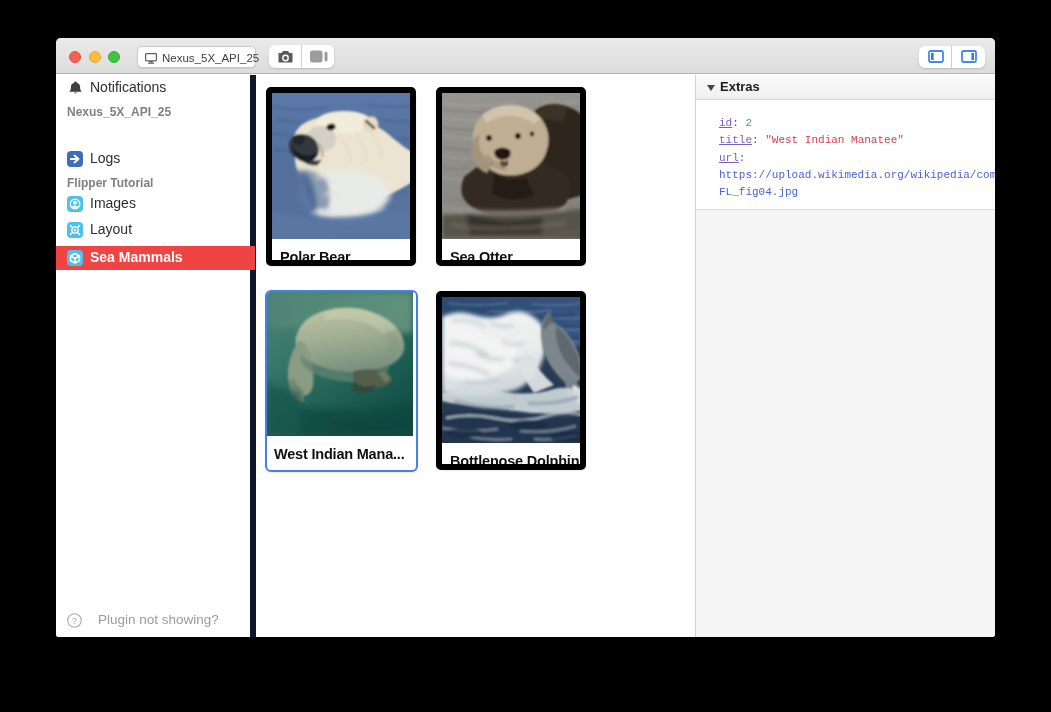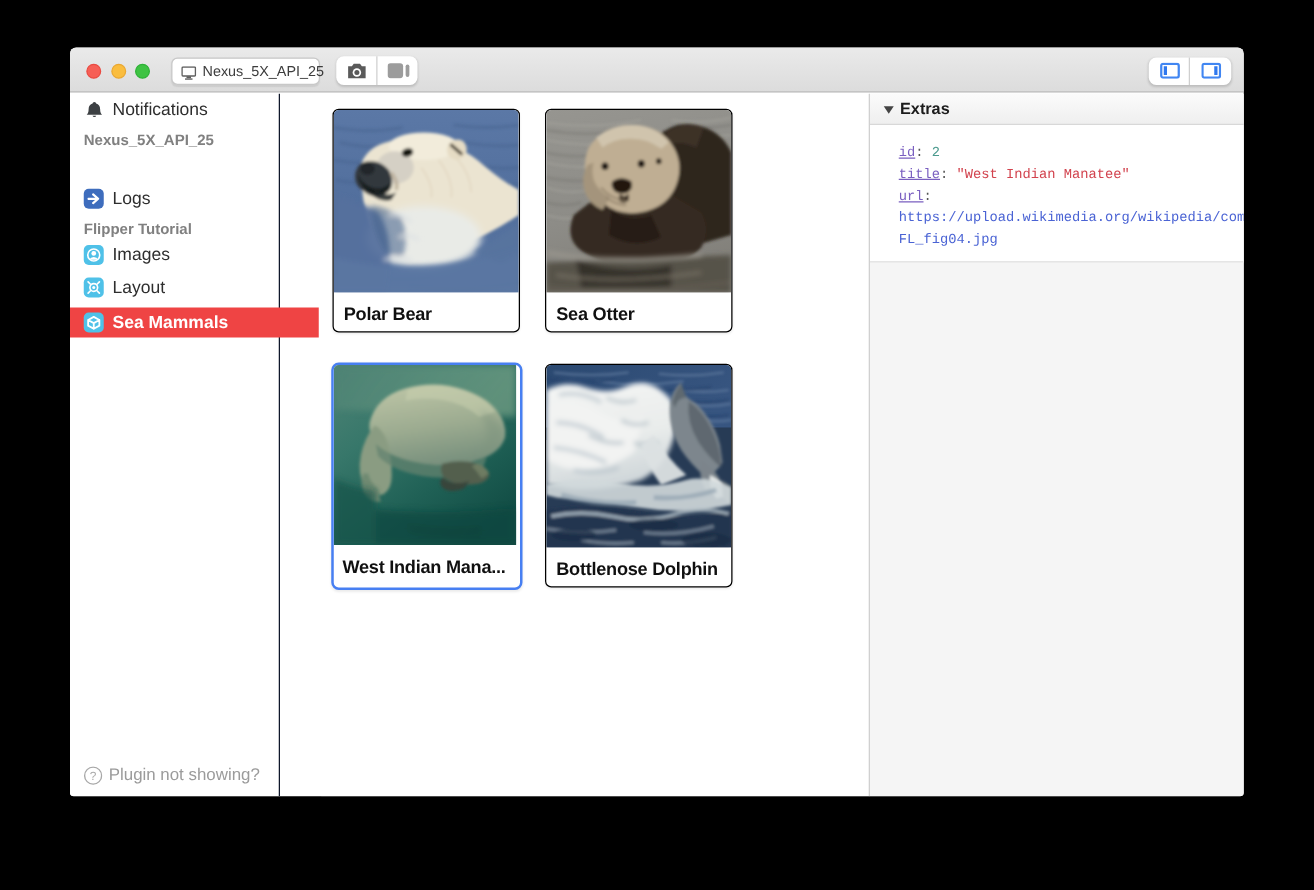--- a/index.html
+++ b/index.html
@@ -11,33 +11,33 @@
 #l-red { left:13px; }
 #l-yel { left:33px; }
 #l-grn { left:52px; }
 #devtab { position:absolute; left:81px; top:8px; width:119px; height:22px; background:#fff; border:1px solid #c8c8c8; border-radius:5px; box-shadow:0 1px 1px rgba(0,0,0,.08); }
 #devtab .txt { position:absolute; left:24px; top:4.5px; font-size:11.5px; color:#3d3d3d; white-space:nowrap; }
 #camseg { position:absolute; left:213px; top:7px; width:65px; height:23px; background:#fff; border-radius:6px; box-shadow:0 1px 2px rgba(0,0,0,.15); }
 #camseg .div { position:absolute; left:32px; top:0; width:1px; height:23px; background:#cfcfcf; }
 #rseg { position:absolute; left:863px; top:8px; width:66px; height:22px; background:#fff; border-radius:6px; box-shadow:0 1px 2px rgba(0,0,0,.15); }
 #rseg .div { position:absolute; left:32px; top:0; width:1px; height:22px; background:#cfcfcf; }
 
-#sidebar { position:absolute; left:0; top:37px; width:168px; height:562px; background:#fff; border-right:1px solid #0f172a; }
+#sidebar { position:absolute; left:0; top:37px; width:200px; height:562px; background:#fff; border-right:6px solid #0f172a; }
 .srow { position:absolute; left:0; width:199px; height:24px; }
 .srow .icon { position:absolute; left:11px; top:4px; width:16px; height:16px; border-radius:4px; }
 .srow .label { position:absolute; left:34px; top:3px; font-size:14px; color:#2e2e2e; }
 .sect { position:absolute; left:11px; font-size:12px; font-weight:bold; color:#808080; }
 .ic-blue { background:#3e6dbd; }
 .ic-cyan { background:#4fc1e8; }
 #row-sea { background:#ef4444; }
 #row-sea .label { color:#fff; font-weight:bold; }
 #plugnot { position:absolute; left:11px; top:537px; width:190px; color:#9b9b9b; font-size:13.5px; }
 
 #main { position:absolute; left:201px; top:37px; width:438px; height:562px; background:#fff; }
-.card { position:absolute; width:150px; height:179px; background:#fff; border:1px solid #000000; border-radius:5px; box-shadow:0 1px 2px rgba(0,0,0,.08); overflow:hidden; }
+.card { position:absolute; width:150px; height:179px; background:#fff; border:6px solid #000000; border-radius:5px; box-shadow:0 1px 2px rgba(0,0,0,.08); overflow:hidden; }
 .card.sel { border:2.5px solid #477ff2; width:153px; height:182px; border-radius:6px; }
 .card .img { position:absolute; left:0; top:0; width:148px; height:146px; }
 .card.sel .img { width:146px; height:144px; }
 .card .title { position:absolute; left:8px; top:155.5px; font-size:14.5px; font-weight:bold; color:#101010; white-space:nowrap; letter-spacing:-0.2px; }
 .card.sel .title { top:153.5px; left:7px; }
 
 #rpanel { position:absolute; left:639px; top:37px; width:300px; height:562px; background:#f5f5f5; border-left:1px solid #d0d0d0; }
 #rhead { position:absolute; left:0; top:0; width:299px; height:25px; background:linear-gradient(#fbfbfb,#efefef); border-bottom:1px solid #d8d8d8; }
 #rhead .tri { position:absolute; left:11px; top:10px; width:0; height:0; border-left:4.5px solid transparent; border-right:4.5px solid transparent; border-top:6px solid #444; }
 #rhead .txt { position:absolute; left:24px; top:4px; font-size:13px; font-weight:bold; color:#1c1c1c; }
@@ -124,21 +124,21 @@
       <svg style="position:absolute;left:13px;top:6px" width="12" height="12" viewBox="0 0 24 24">
         <path d="M12 3 L21 8 L12 13 L3 8 Z M3 8 v9 l9 5 v-9 z M21 8 v9 l-9 5 v-9 z" fill="none" stroke="#fff" stroke-width="2.9" stroke-linejoin="round"></path>
       </svg>
       <div class="label">Sea Mammals</div>
     </div>
     <div id="plugnot">
       <svg style="position:absolute;left:0;top:1px" width="15" height="15" viewBox="0 0 15 15">
         <circle cx="7.5" cy="7.5" r="6.8" fill="none" stroke="#a8a8a8" stroke-width="1.1"></circle>
         <text x="7.5" y="11" font-size="9.5" text-anchor="middle" fill="#a8a8a8" font-family="Liberation Sans">?</text>
       </svg>
-      <span style="margin-left:20px">Plugin not showing?</span>
+      <span style="margin-left:31px">Plugin not showing?</span>
     </div>
   </div>
 
   <div id="main">
     <div class="card" style="left:9px; top:12px;">
       <svg class="img" viewBox="0 0 148 146" preserveAspectRatio="none">
         <defs>
           <linearGradient id="pbw" x1="0" y1="0" x2="0" y2="1">
             <stop offset="0" stop-color="#5b78a6"></stop>
               <stop offset="0.55" stop-color="#516e9c"></stop>

